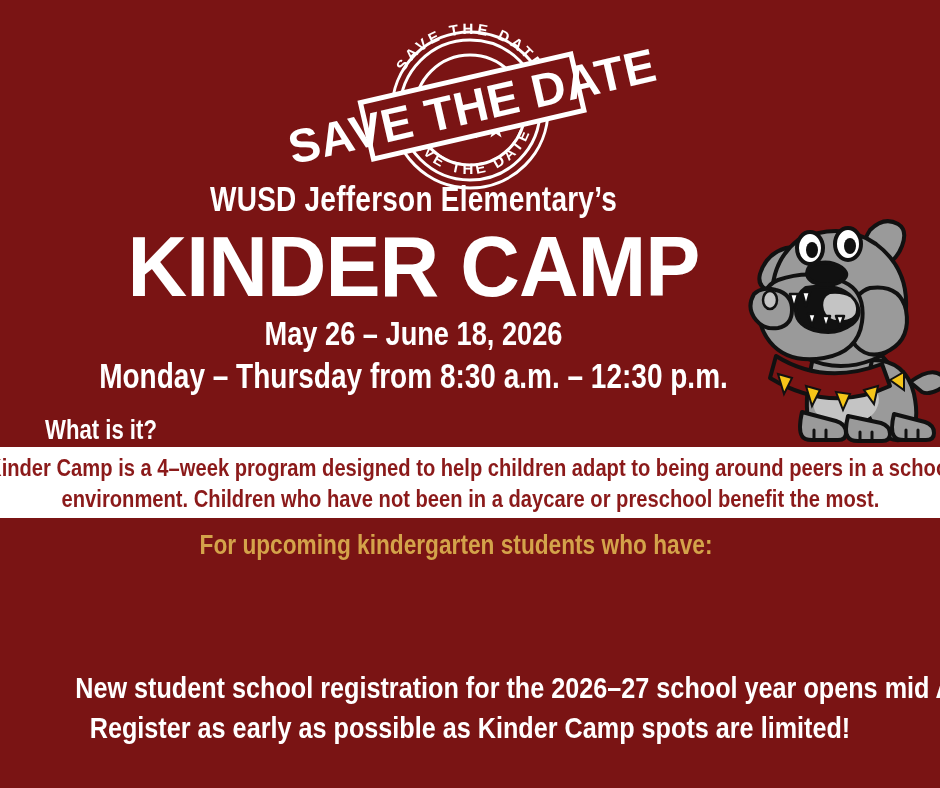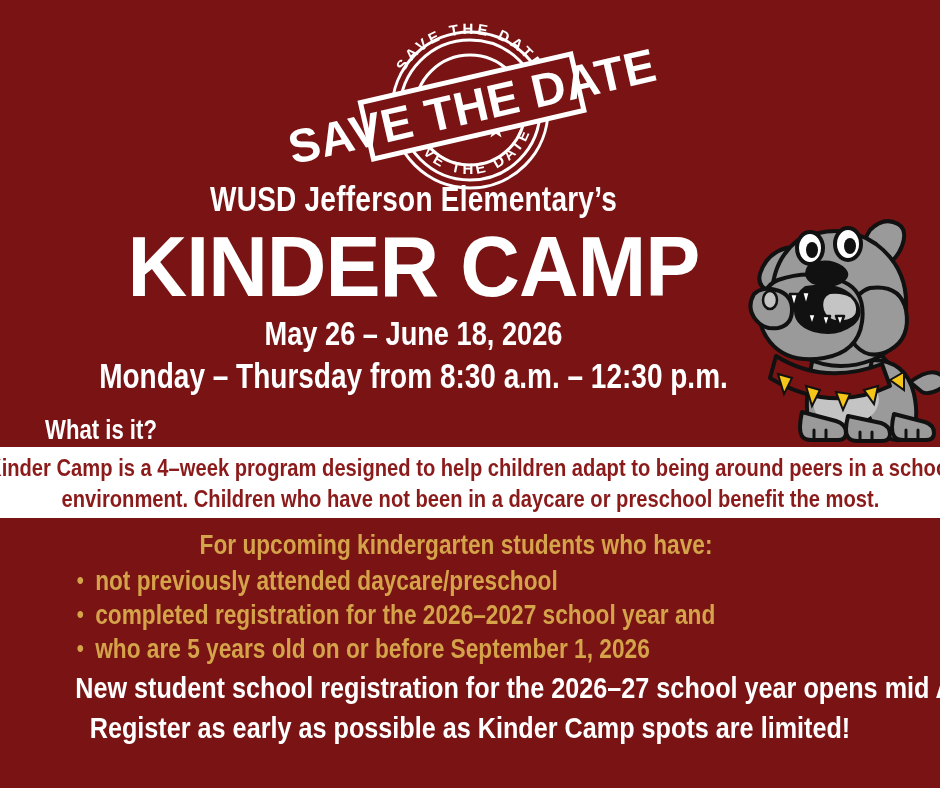--- a/index.html
+++ b/index.html
@@ -244,25 +244,20 @@
 
   <div class="white-band">
     <div class="white-band-text">
       <div>Kinder Camp is a 4–week program designed to help children adapt to being around peers in a school</div>
       <div>environment. Children who have not been in a daycare or preschool benefit the most.</div>
     </div>
   </div>
 
   <div class="gold-block">
     <div class="gold-head">For upcoming kindergarten students who have:</div>
-    <ul class="gold-list">
-      <li>not previously attended daycare/preschool</li>
-      <li>completed registration for the 2026–2027 school year and</li>
-      <li>who are 5 years old on or before September 1, 2026</li>
-    </ul>
   </div>
 
   <div class="cta-block">
     <div class="cta-line">New student school registration for the 2026–27 school year opens mid April.</div>
     <div class="cta-line">Register as early as possible as Kinder Camp spots are limited!</div>
   </div>
 
   <div class="dog-wrap">
     <svg class="dog-svg" viewBox="0 0 206 238" xmlns="http://www.w3.org/2000/svg" aria-hidden="true">
       <g stroke="#111111" stroke-width="4" stroke-linejoin="round" stroke-linecap="round">

